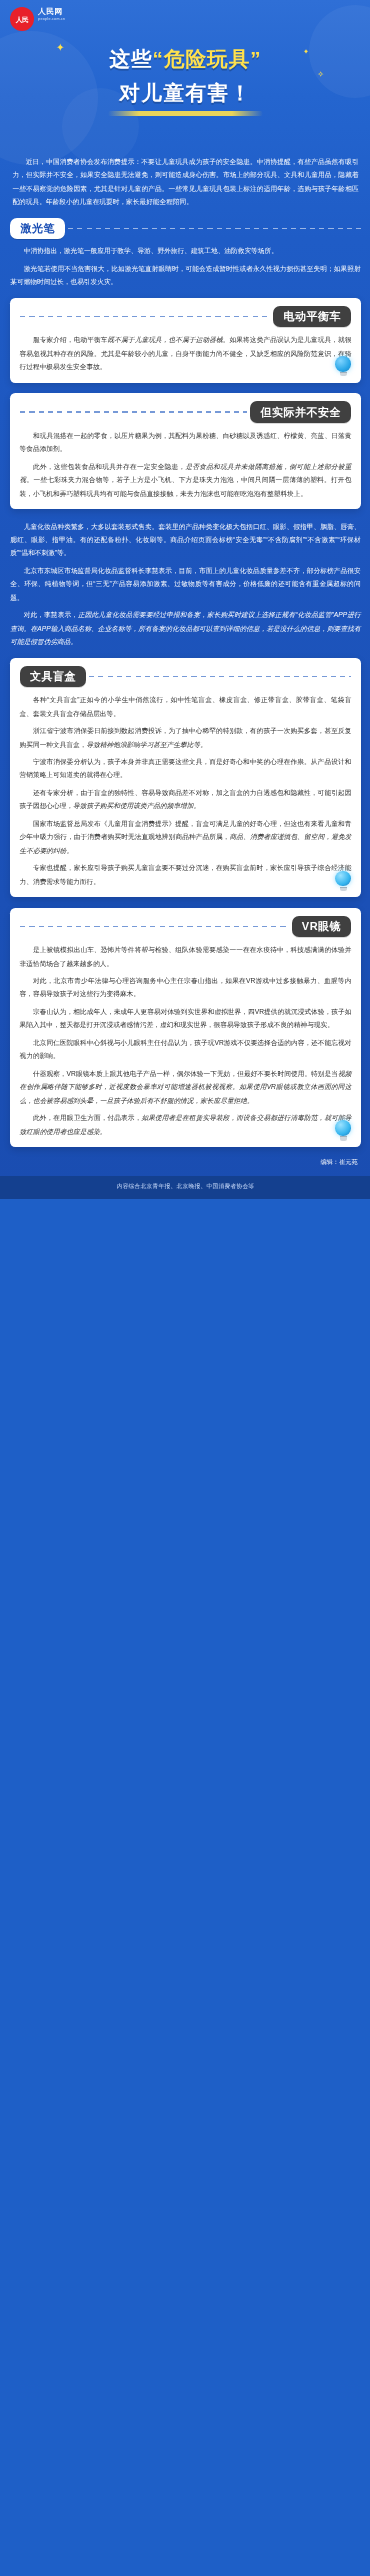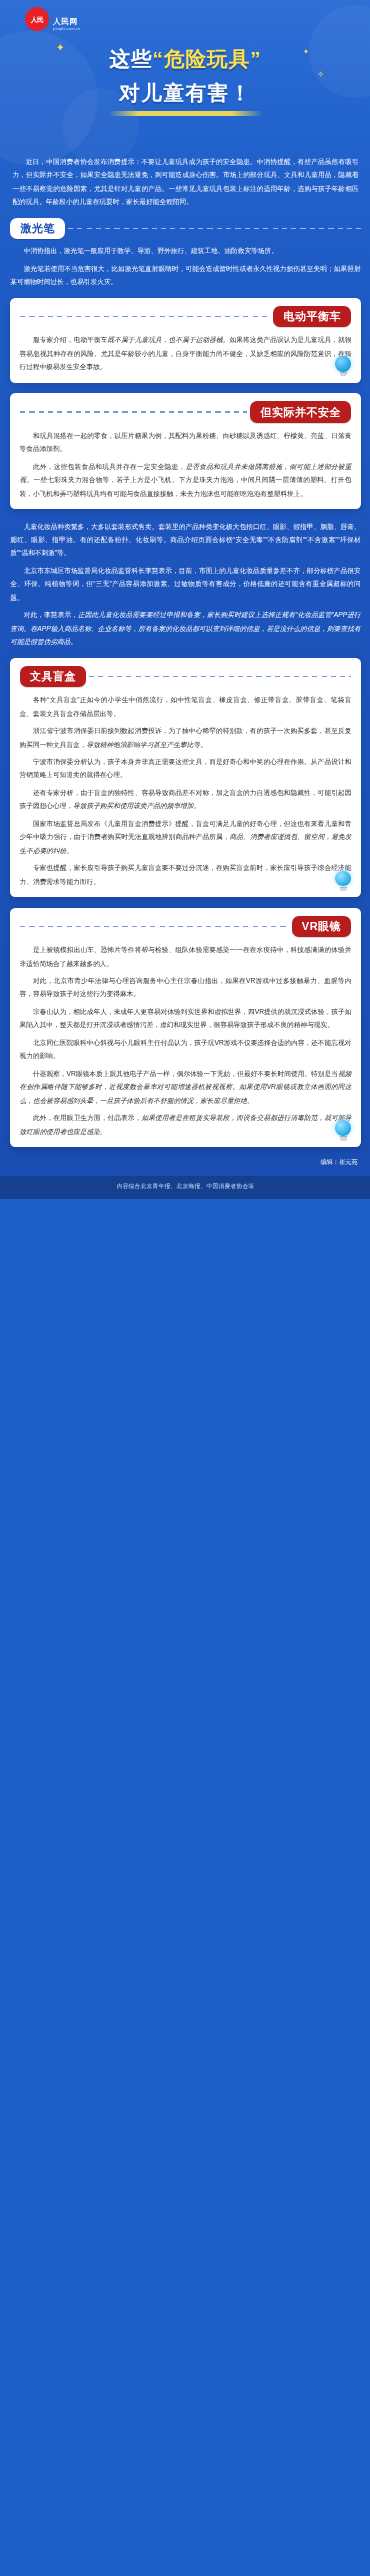--- a/index.html
+++ b/index.html
@@ -21,22 +21,22 @@
   .b2 { width: 93px; height: 93px; right: -31px; top: 5.2px; }
   .b3 { width: 77px; height: 77px; left: 62px; top: 88px; background: rgba(255,255,255,0.04); }
 
   
   .header {
     position: relative;
     padding: 7.2px 0 0 0;
     height: 155px;
   }
   .logo-wrap {
-    display: flex; align-items: flex-end; gap: 4.1px;
-    padding-left: 25px;
+    display: flex; align-items: flex-start; gap: 4.1px;
+    padding-left: 10px;
   }
   .logo-badge {
     width: 24px; height: 24px; border-radius: 50%;
     background: #e8202a;
     display: flex; align-items: center; justify-content: center;
     color: #fff; font-size: 6.7px; font-weight: bold; line-height: 1.05;
     text-align: center;
     letter-spacing: -0.5px;
   }
   .logo-text { display: flex; flex-direction: column; color: #fff; }
@@ -115,21 +115,21 @@
   .card {
     background: #ffffff;
     border-radius: 5.2px;
     margin: 0 10.3px 10.3px;
     padding: 8.2px 9.3px 9.3px;
     position: relative;
     box-shadow: 0 2.1px 7.2px rgba(0,0,0,0.14);
   }
   .card .sec-head { margin-bottom: 6.2px; }
   .card .sec-tag {
-    background: #b91c1c; color: #ffffff;
+    background: #404040; color: #ffffff;
   }
   .card .sec-dash {
     background: repeating-linear-gradient(90deg, #1b56bd 0 5.2px, rgba(27,86,189,0) 5.2px 9.3px);
     opacity: .6;
   }
   .card .sec-body { color: #2a2a2a; }
 
   
   .bulb {
     position: absolute;

